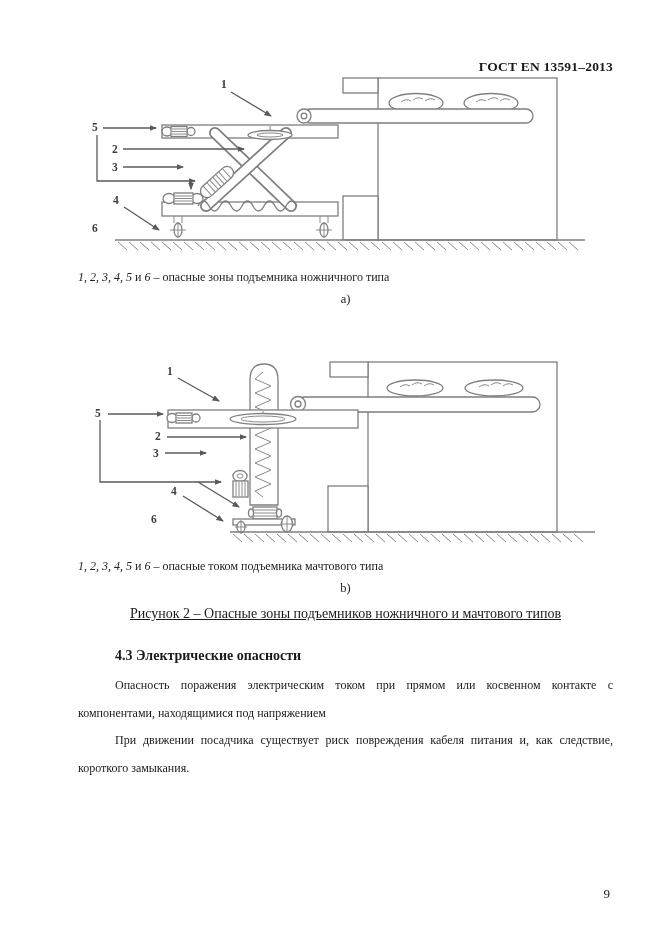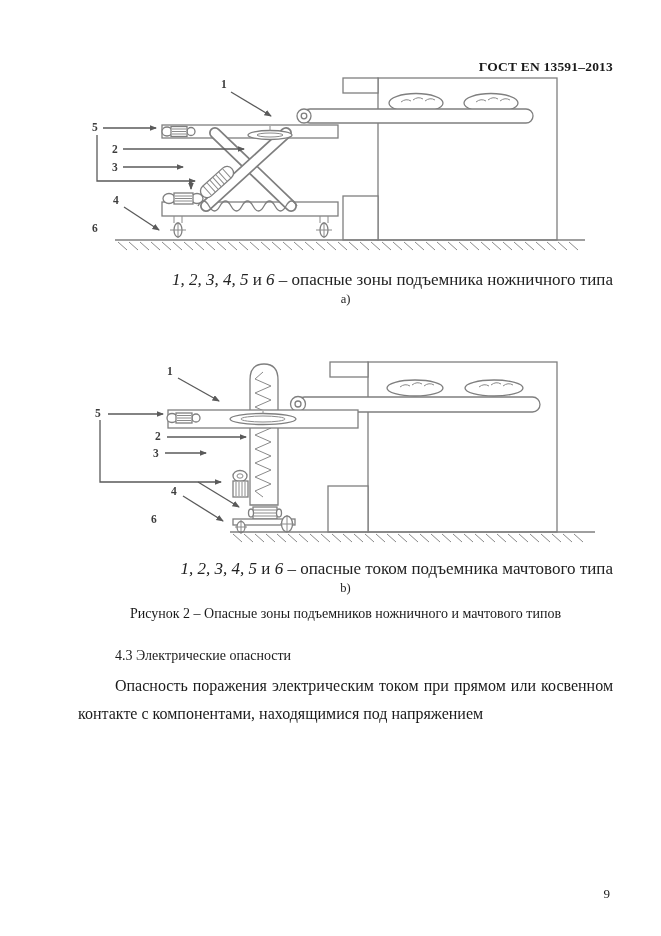--- a/index.html
+++ b/index.html
@@ -8,42 +8,42 @@
     font-family:"Liberation Serif", serif;color:#1a1a1a;overflow:hidden;
   }
   .abs{position:absolute;}
   .doc-header{
     top:26px;right:48px;font-size:13.5px;font-weight:bold;letter-spacing:.2px;margin-top:33px;
   }
   .fig-svg{position:absolute;left:70px;}
   #figA{top:65px;}
   #figB{top:345px;}
   .fig-caption{
-    left:78px;width:535px;font-size:17px;color:#222;text-align:right;
+    left:78px;width:535px;font-size:12px;color:#222;
   }
   #capA{top:270px;}
   #capB{top:559px;}
   .fig-caption .it{font-style:italic;}
   .sub-label{
     left:78px;width:535px;text-align:center;font-size:12.5px;color:#222;
   }
   #subA{top:292px;}
   #subB{top:581px;}
   .figure-title{
-    top:606px;left:78px;width:535px;text-align:center;font-size:14px;
+    top:606px;left:78px;width:535px;text-align:center;font-size:14px;text-decoration:underline;
   }
   .section-heading{
     top:648px;left:78px;width:535px;padding-left:37px;box-sizing:border-box;
-    font-size:14px;font-weight:normal;
+    font-size:14px;font-weight:bold;
   }
   .body-text{
     top:672px;left:78px;width:535px;
   }
   .body-text p{
-    margin:0;font-size:16px;line-height:27.5px;text-align:justify;text-indent:37px;
+    margin:0;font-size:12px;line-height:27.5px;text-align:justify;text-indent:37px;
   }
   .page-number{
     top:886px;right:51px;font-size:13px;
   }
   svg text.lbl{
     font-family:"Liberation Serif", serif;font-size:11.5px;font-weight:bold;fill:#3d3d3d;
   }
   svg .ln{stroke:#7f7f7f;stroke-width:1.3;fill:none;}
   svg .lnw{stroke:#7f7f7f;stroke-width:1.3;fill:#ffffff;}
   svg .thin{stroke:#8a8a8a;stroke-width:1;fill:none;}
@@ -248,15 +248,16 @@
   <span class="it">1, 2, 3, 4, 5</span><span> и </span><span class="it">6</span><span> – опасные током подъемника мачтового типа</span>
 </div>
 <div id="subB" class="abs sub-label">b)</div>
 
 <div class="abs figure-title">Рисунок 2 – Опасные зоны подъемников ножничного и мачтового типов</div>
 
 <div class="abs section-heading">4.3 Электрические опасности</div>
 
 <div class="abs body-text">
   <p>Опасность поражения электрическим током при прямом или косвенном контакте с компонентами, находящимися под напряжением</p>
+  <p>При движении посадчика существует риск повреждения кабеля питания и, как следствие, короткого замыкания.</p>
 </div>
 
 <div class="abs page-number">9</div>
 
 </body></html>

